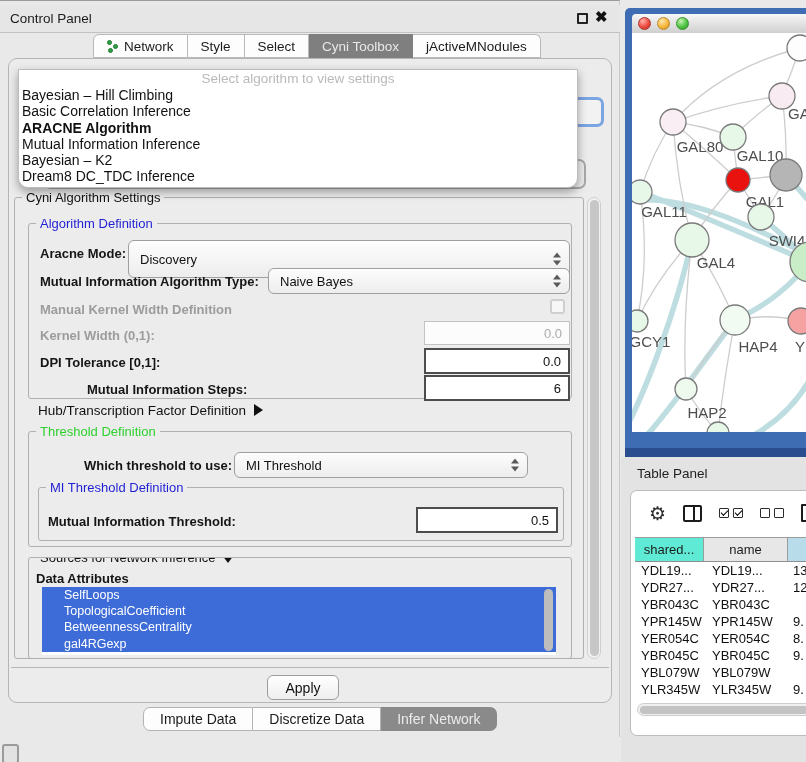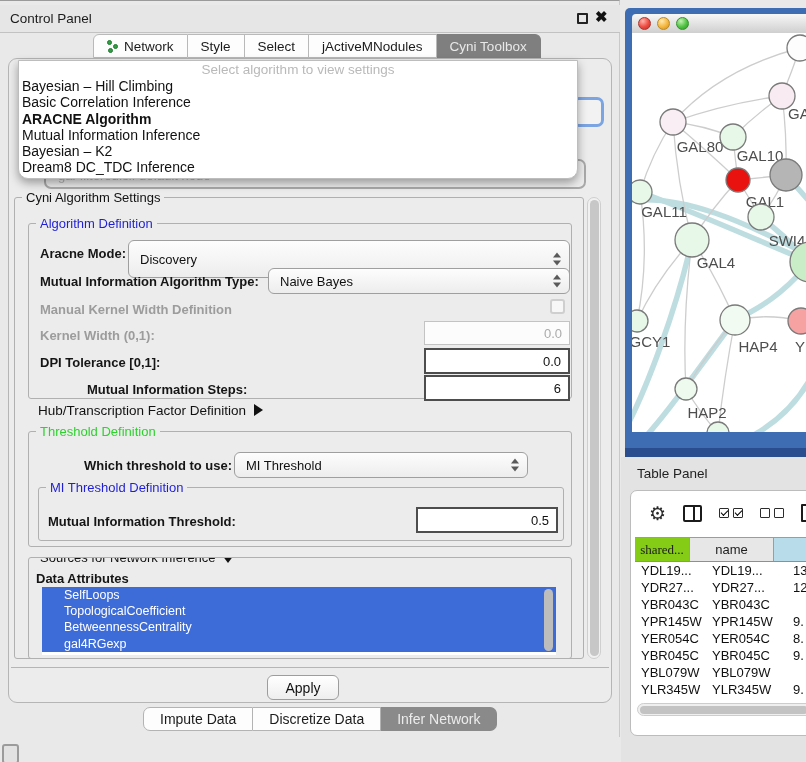--- a/index.html
+++ b/index.html
@@ -35,21 +35,21 @@
     border:1px solid #b5b5b5; border-radius:9px; }
 
   
   #ghost-combo { left:44px; top:158px; width:542px; height:30px; border:2px solid #a9a9a9;
     border-radius:7px; background:#ececec; z-index:5; display:flex; align-items:flex-end; padding:0 0 4px 12px; }
   #ghost-combo span { font-size:13px; color:#b3b3b3; }
   #ghost-ring { left:572px; top:96px; width:32px; height:30px; border:3px solid #7ba4e2;
     border-radius:7px; background:#f2f2f2; z-index:5; }
 
   
-  #algo-popup { left:18px; top:59px; width:560px; height:119px; background:#fff;
+  #algo-popup { left:18px; top:68px; width:560px; height:119px; background:#fff;
     border:1px solid #bdbdbd; border-radius:0 0 10px 10px;
     box-shadow:0 4px 10px rgba(0,0,0,0.35); z-index:10; }
   #algo-prompt { width:100%; text-align:center; font-size:13.5px; color:#b9b9b9; margin-top:1px; }
   #algo-list { margin-top:1px; }
   .popup-item { font-size:14px; color:#111; padding:0 0 0 3px; height:16.3px; line-height:16.3px; white-space:nowrap; }
   .popup-item.bold { font-weight:bold; }
 
   
   .grp { position:absolute; border:1px solid #b0b0b0; border-radius:3px; }
   .grp-label { position:absolute; top:-8px; left:7px; background:#ececec; padding:0 4px;
@@ -118,21 +118,21 @@
   .split-ico::after { content:""; position:absolute; left:50%; top:0; width:2px; height:100%; background:#1b1b1b; }
   .cbx { width:10px; height:10px; border:1.7px solid #2c2c2c; border-radius:1px; display:inline-block; position:relative; }
   .cbx + .cbx { margin-left:4px; }
   .cbx.checked::after { content:""; position:absolute; left:1px; top:1px; width:6px; height:3px;
     border-left:1.7px solid #000; border-bottom:1.7px solid #000; transform:rotate(-45deg); }
   .doc-ico { width:15px; height:18px; border:2px solid #1b1b1b; border-radius:1px; }
   #tp-header { position:absolute; left:4px; top:46px; width:186px; height:25px; display:flex;
     border-top:1px solid #9c9c9c; border-bottom:1px solid #8f8f8f; }
   .hcell { height:100%; font-size:13px; color:#1d1d1d; display:flex; align-items:center;
     justify-content:center; border-right:1px solid #9c9c9c; }
-  .hcell:nth-child(1){ width:55px; background:#84cc16;font-family:Liberation Serif, serif; }
+  .hcell:nth-child(1){ width:69px; background:#5eead4; }
   .hcell:nth-child(2){ width:84px; background:#e7e7e7; }
   .hcell:nth-child(3){ flex:1; background:#b9dcea; }
   #tp-rows { position:absolute; left:4px; top:72px; width:186px; height:136px; overflow:hidden; }
   .trow { display:flex; height:17px; font-size:13px; color:#101010; }
   .tcell { white-space:nowrap; overflow:hidden; }
   .tcell:nth-child(1){ width:69px; padding-left:6px; }
   .tcell:nth-child(2){ width:84px; padding-left:8px; }
   .tcell:nth-child(3){ flex:1; padding-left:5px; }
   #tp-hscroll { position:absolute; left:6px; top:212px; width:180px; height:13px;
     background:#efefef; border:1px solid #cdcdcd; border-radius:7px; }
@@ -156,25 +156,25 @@
           <i></i>
         </span>
         <span>Network</span>
       </div>
       <div class="tab">
         <span>Style</span>
       </div>
       <div class="tab">
         <span>Select</span>
       </div>
+      <div class="tab sel">
+        <span>Cyni Toolbox</span>
+      </div>
       <div class="tab">
         <span>jActiveMNodules</span>
-      </div>
-      <div class="tab sel">
-        <span>Cyni Toolbox</span>
       </div>
     </div>
 
   <div class="abs" id="inner-panel"></div>
 
   <div class="abs" id="ghost-ring"></div>
   <div class="abs" id="ghost-combo">
     <span>gal-filtered.sif default node</span>
   </div>
 

